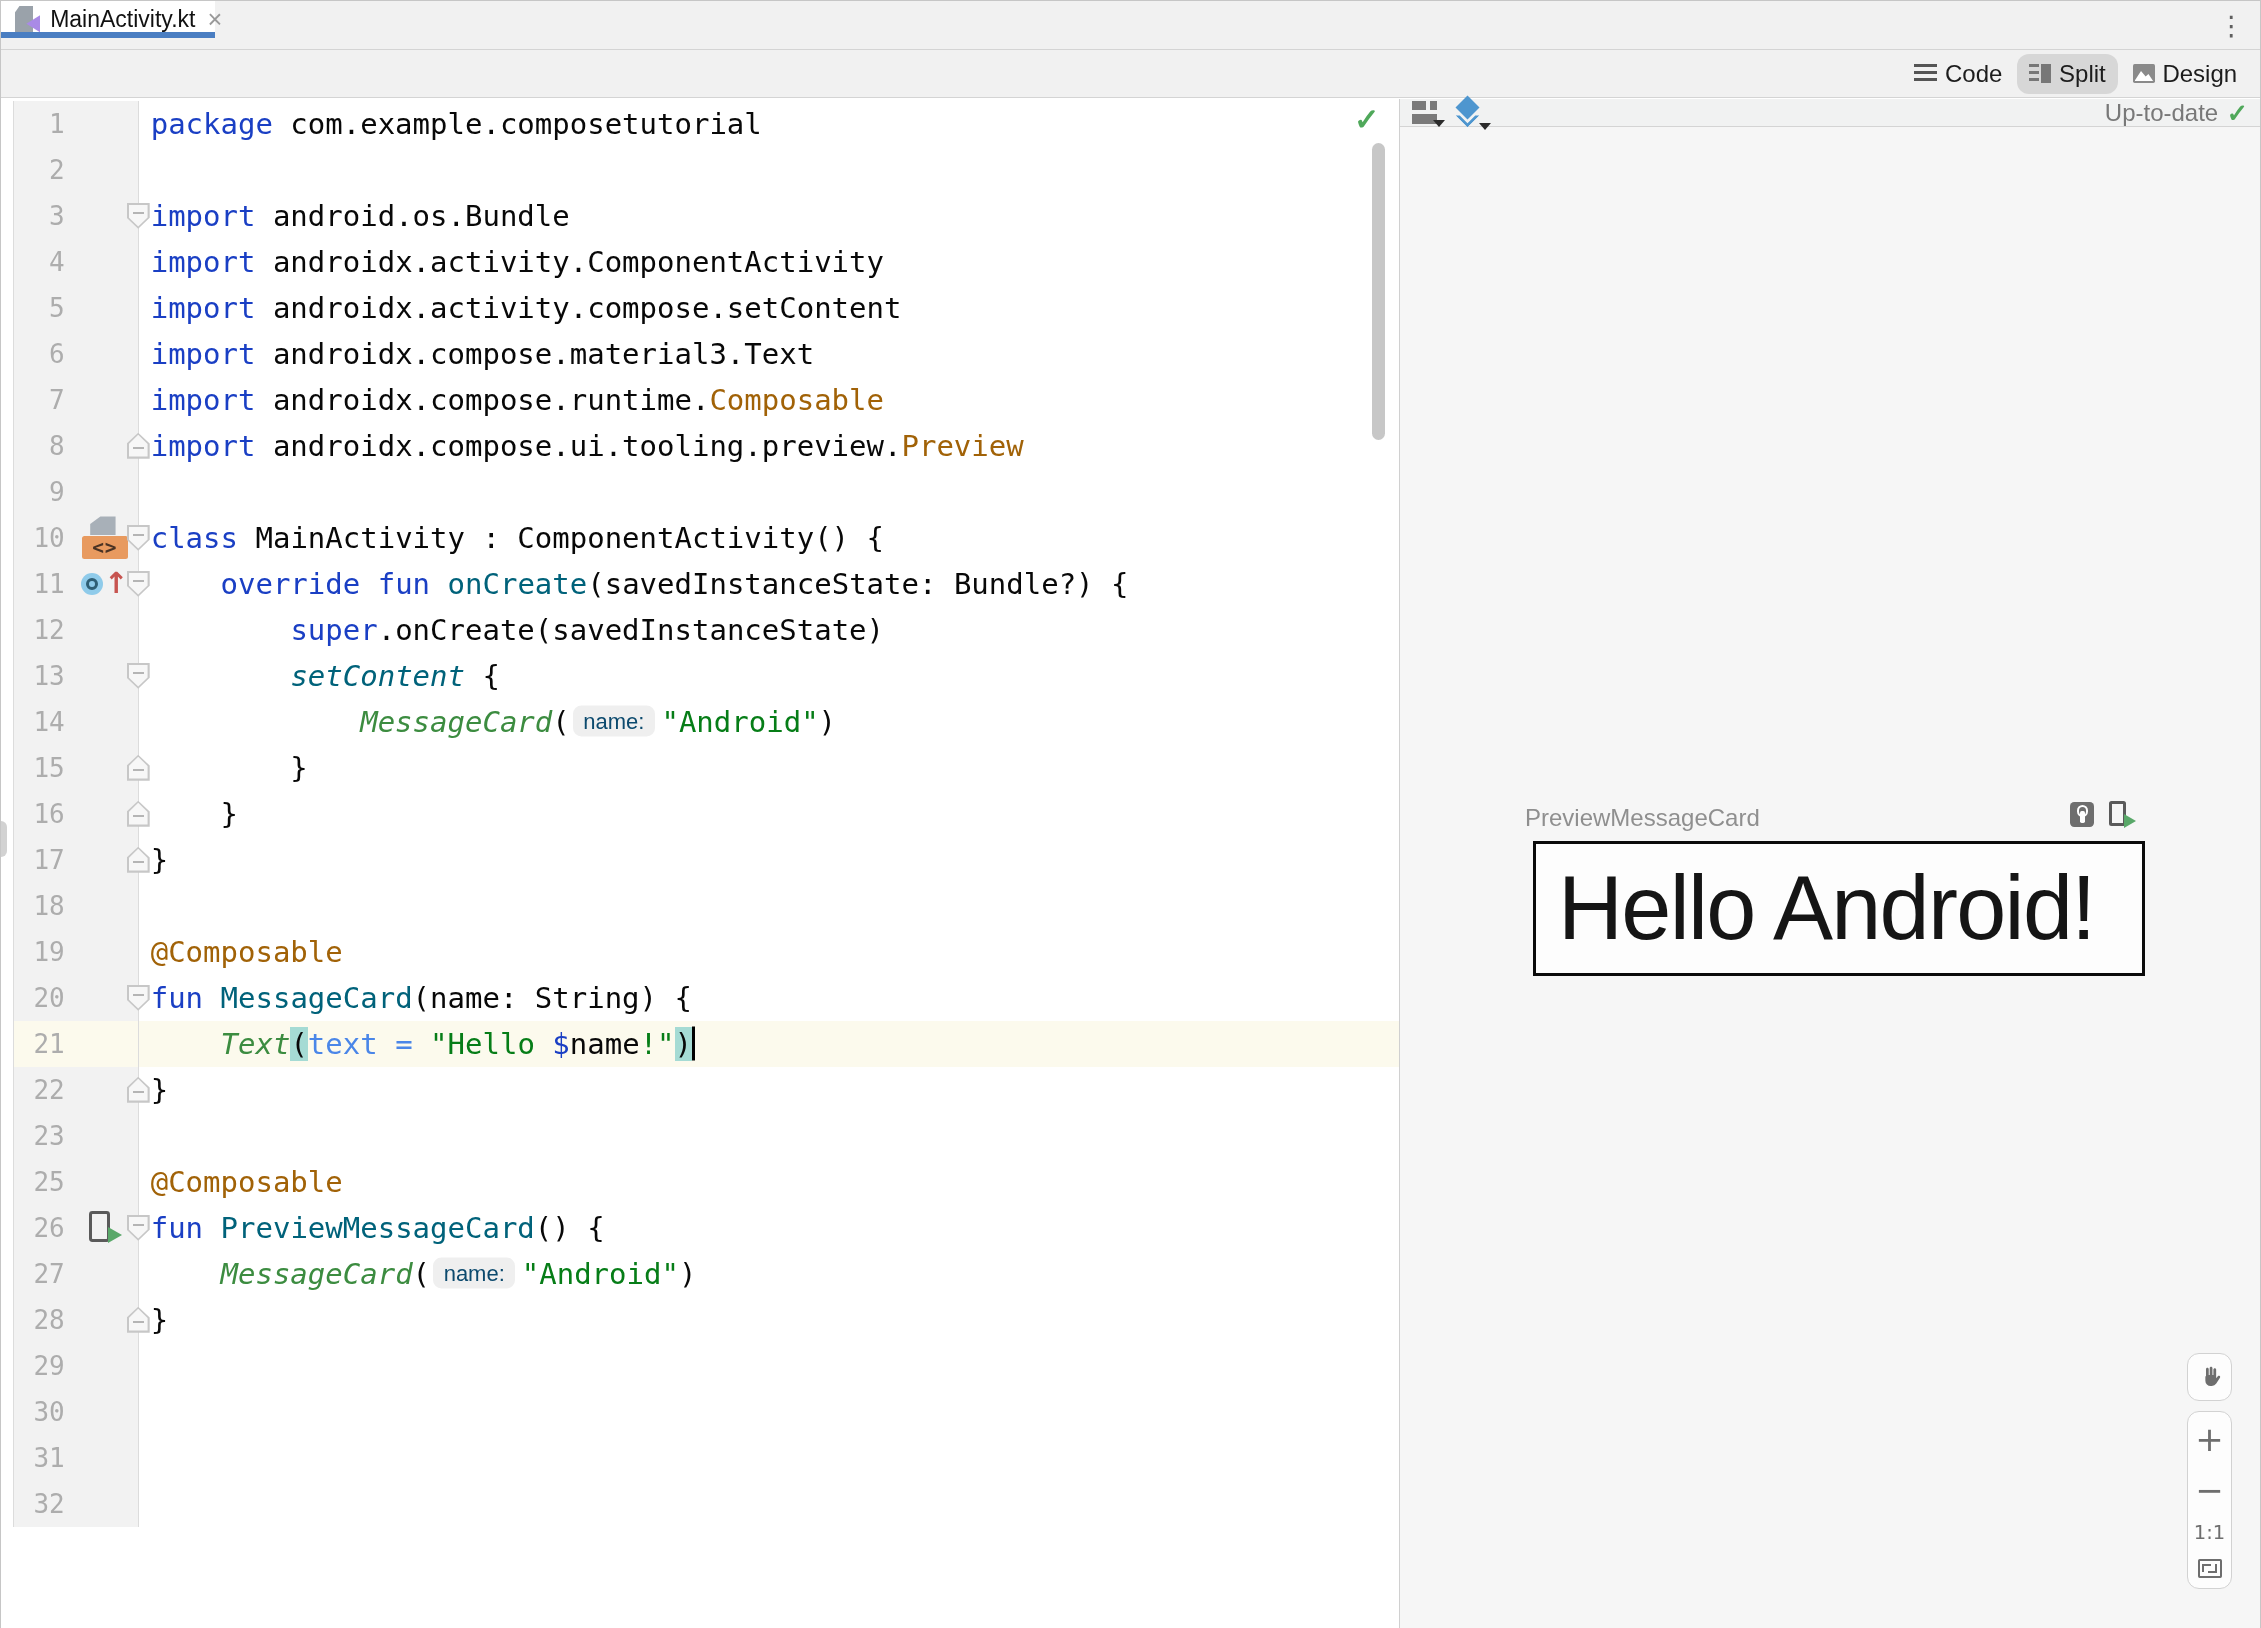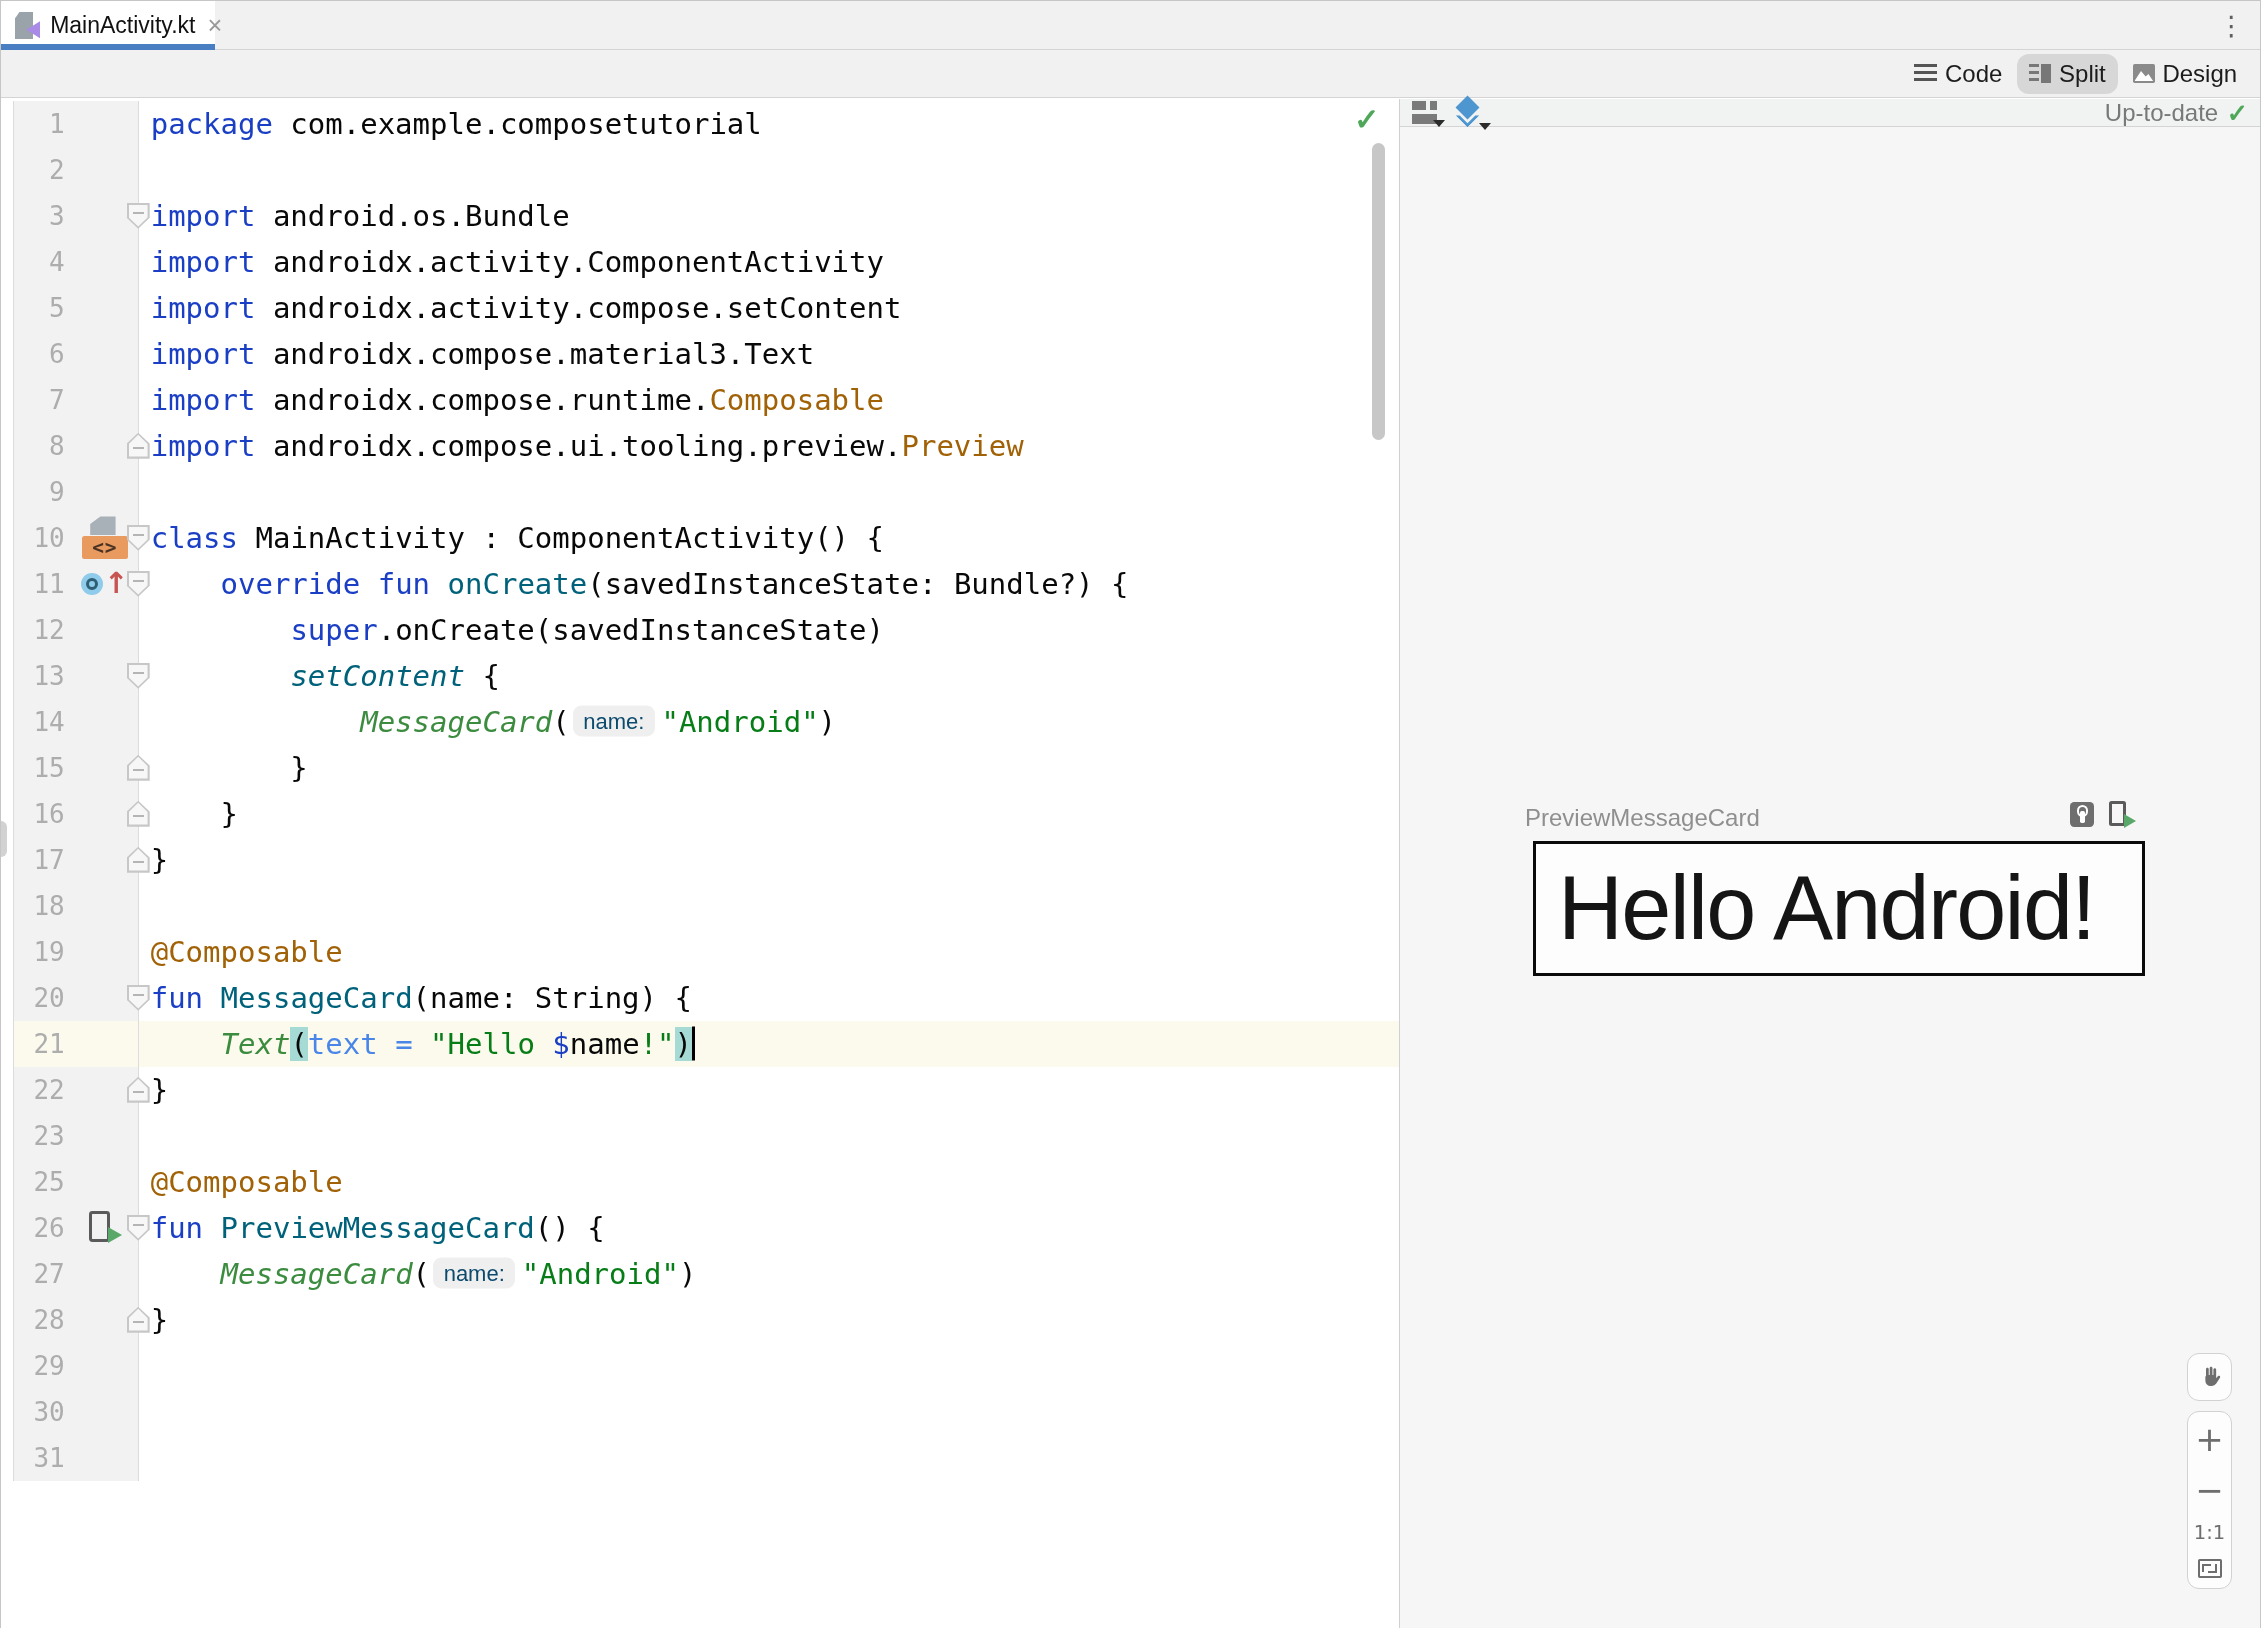--- a/index.html
+++ b/index.html
@@ -4,21 +4,21 @@
 <style>
   * { margin:0; padding:0; box-sizing:border-box; }
   html,body { background:#E9E9E9; }
   .app {
     position:relative; width:2261px; height:1629px; overflow:hidden;
     background:#fff; border:1.7px solid #C6C6C6;
     font-family:"Liberation Sans", sans-serif; color:#1c1c1c;
   }
   
   .tabbar { position:relative; height:49px; background:#F1F1F1; border-bottom:0.8px solid #D4D4D4; display:flex; }
-  .tab { position:relative; width:214px; height:49px; background:#fff; display:flex; align-items:center; padding:0 13.6px; cursor:default; }
+  .tab { position:relative; width:214px; height:37px; background:#fff; display:flex; align-items:center; padding:0 13.6px; cursor:default; }
   .tab::after { content:""; position:absolute; left:0; right:0; bottom:0; height:6px; background:#4A7EC2; }
   .kticon { position:relative; width:25.4px; height:27px; flex:none; }
   .kticon .page { position:absolute; left:0; top:0; width:18.6px; height:27px; background:#9AA2AA;
     clip-path:polygon(0 26%, 26% 0, 100% 0, 100% 100%, 0 100%); }
   .kticon .ktri { position:absolute; right:0; bottom:0.8px; width:13.6px; height:17px; background:#A98AE6;
     clip-path:polygon(0 50%, 100% 0, 100% 100%); }
   .tab-label { font-size:23px; color:#111; margin:0 12px 0 10.2px; white-space:nowrap; }
   .tab-close { margin-left:auto; color:#999; font-size:25.4px; line-height:1; }
   .kebab { position:absolute; right:15.3px; top:50%; transform:translateY(-50%); color:#5F5F5F; font-size:27px; font-family:"DejaVu Sans",sans-serif; }
   
@@ -422,20 +422,27 @@
             </div>
             <div class="codeline"></div>
           </div>
           <div class="row">
             <div class="edge"></div>
             <div class="gutter">
               <span class="lnum">31</span>
             </div>
             <div class="codeline"></div>
           </div>
+          <div class="row">
+            <div class="edge"></div>
+            <div class="gutter">
+              <span class="lnum">32</span>
+            </div>
+            <div class="codeline"></div>
+          </div>
         </div>
       <span class="okcheck">✓</span>
       <div class="sbthumb"></div>
       <div class="edge-handle"></div>
     </div>
 
     <div class="preview-pane">
       <div class="ptoolbar">
         <span class="ic-grid">
             <span class="mini-caret"></span>

